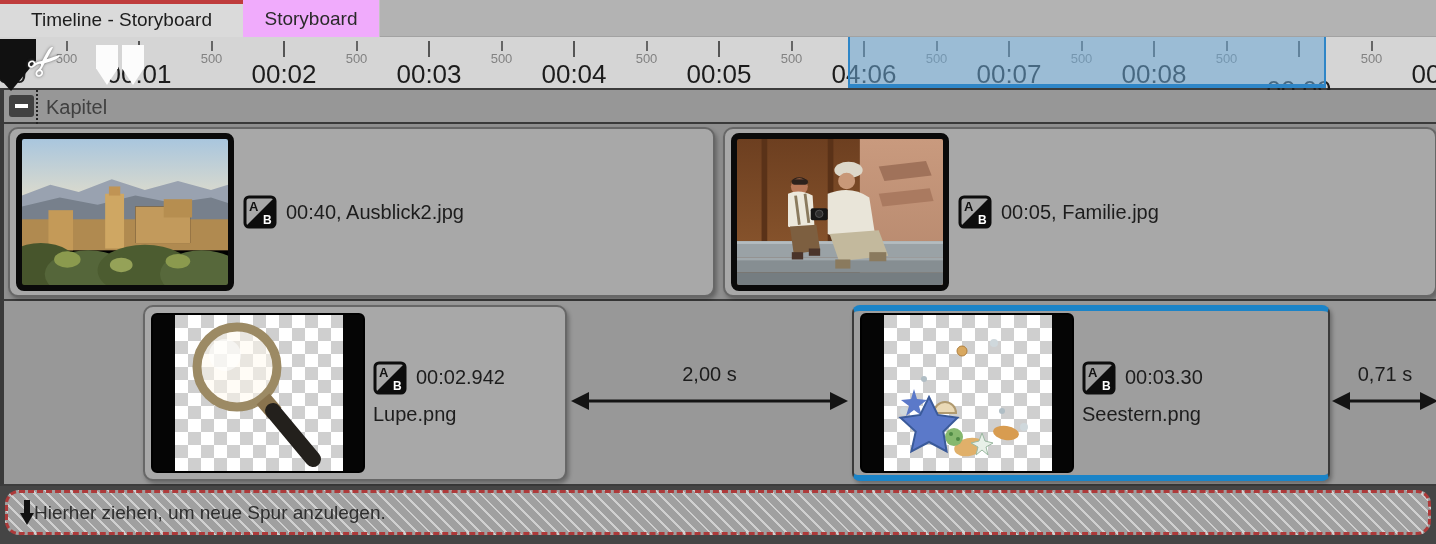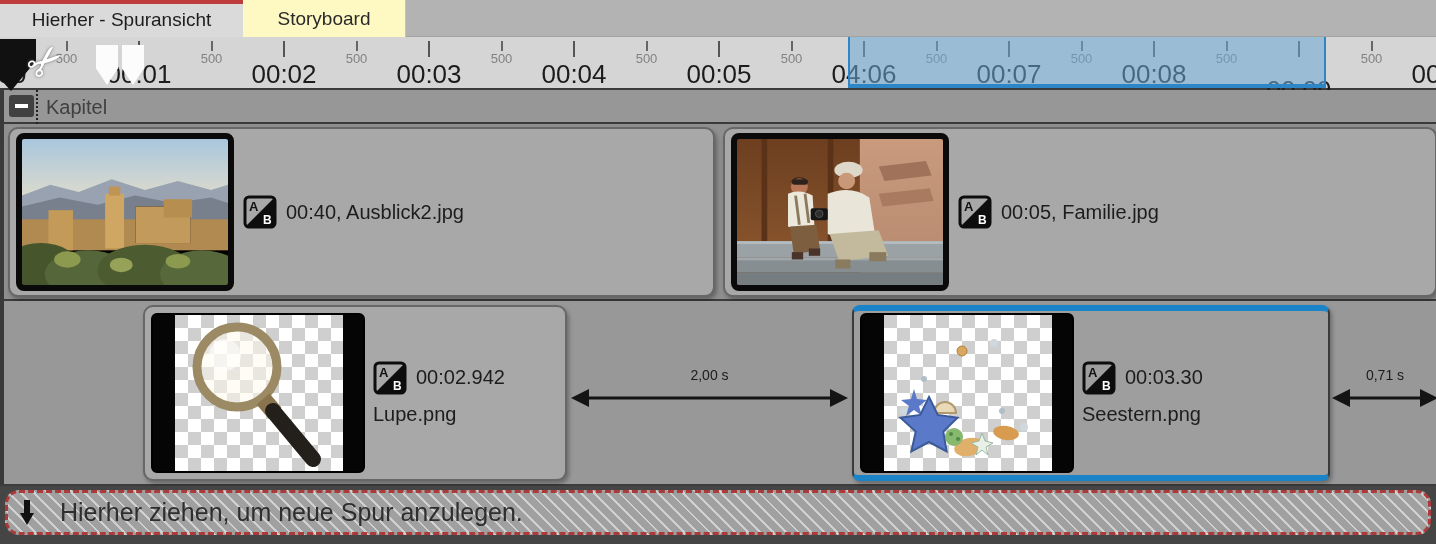--- a/index.html
+++ b/index.html
@@ -8,21 +8,21 @@
     position:relative; overflow:hidden;
     background:#474747;
     font-family:"Liberation Sans", sans-serif;
     -webkit-font-smoothing:antialiased;
   }
 
   
   .tabbar { position:absolute; left:0; top:0; width:1436px; height:37px; background:#b3b3b3; border-bottom:1px solid #a2a2a2; }
   .tab { position:absolute; top:0; height:37px; font-size:19px; color:#1d1d1d; text-align:center; cursor:default; }
   .tab.active { left:0; width:243px; background:#dadada; border-top:4px solid #bf3c3c; line-height:32px; }
-  .tab.inactive { left:243px; width:163px; background:#fef9c3; line-height:37px; color:#2a2a2a; border-right:1px solid #c2c2c2; }
+  .tab.inactive { left:243px; width:137px; background:#f0abfc; line-height:37px; color:#2a2a2a; border-right:1px solid #c2c2c2; }
 
   
   .ruler { position:absolute; left:0; top:37px; width:1436px; height:53px; background:#d5d5d5; border-bottom:2px solid #3c3c3c; }
   .tick-major { position:absolute; top:4px; width:2px; height:16px; background:#555; }
   .tick-minor { position:absolute; top:4px; width:2px; height:10px; background:#666; }
   .sec-label { position:absolute; top:22px; transform:translateX(-50%); font-size:26px; color:#1c1c1c; white-space:nowrap; }
   .minor-label { position:absolute; top:14px; transform:translateX(-50%); font-size:13px; color:#828282; }
   .ruler-selection { position:absolute; left:848px; top:0; width:478px; height:51px; background:rgba(108,168,214,.55);
     border-left:2px solid #2f86c7; border-right:2px solid #2f86c7; border-bottom:4px solid #2f86c7; z-index:2; }
   .playhead-flag { position:absolute; left:-16px; top:2px; width:52px; height:52px; background:#111;
@@ -69,35 +69,35 @@
 
   .clip-label-row { display:flex; align-items:center; gap:9px; margin-left:9px; }
   .clip-label { font-size:20px; color:#1d1d1d; white-space:nowrap; }
   .clip-text-col { display:flex; flex-direction:column; gap:8px; margin-left:8px; }
   .ab { width:34px; height:34px; flex:0 0 auto; }
 
   .gap { position:absolute; top:0; height:176px; display:flex; flex-direction:column;
     align-items:center; justify-content:center; overflow:hidden; }
   .gap-1 { left:563px; width:285px; }
   .gap-2 { left:1326px; width:110px; }
-  .gap-label { font-size:14px; color:#1c1c1c; margin-bottom:1px; }
+  .gap-label { font-size:20px; color:#1c1c1c; margin-bottom:1px; }
   .gap svg { display:block; width:100%; height:28px; }
 
   
   .droprow { position:absolute; left:0; top:486px; width:1436px; height:58px; background:#454545; }
   .dropzone { position:absolute; left:5px; top:4px; width:1426px; height:45px; border:3px dashed #ad3a3a; border-radius:14px;
     background:repeating-linear-gradient(45deg, rgba(255,255,255,.5) 0 2px, rgba(255,255,255,0) 2px 9px), #a0a0a0;
     display:flex; align-items:center; padding-left:12px; }
-  .drop-label { font-size:25px; color:#2e2e2e; margin-left:26px;text-align:center; }
+  .drop-label { font-size:19px; color:#2e2e2e; margin-left:0;text-align:center; }
 </style>
 </head>
 <body>
 
 <div class="tabbar">
-  <div class="tab active">Hierher - Spuransicht</div>
+  <div class="tab active">Timeline - Storyboard</div>
   <div class="tab inactive">Storyboard</div>
 </div>
 
 <div class="ruler" id="ruler">
   <div class="ruler-selection"></div>
   <div class="playhead-flag"></div>
   <div class="scissors">✂</div>
   <div class="flag-marker flag-1"></div>
   <div class="flag-marker flag-2"></div>
 <div class="sec-label" style="left: -6px;">00:00</div>

